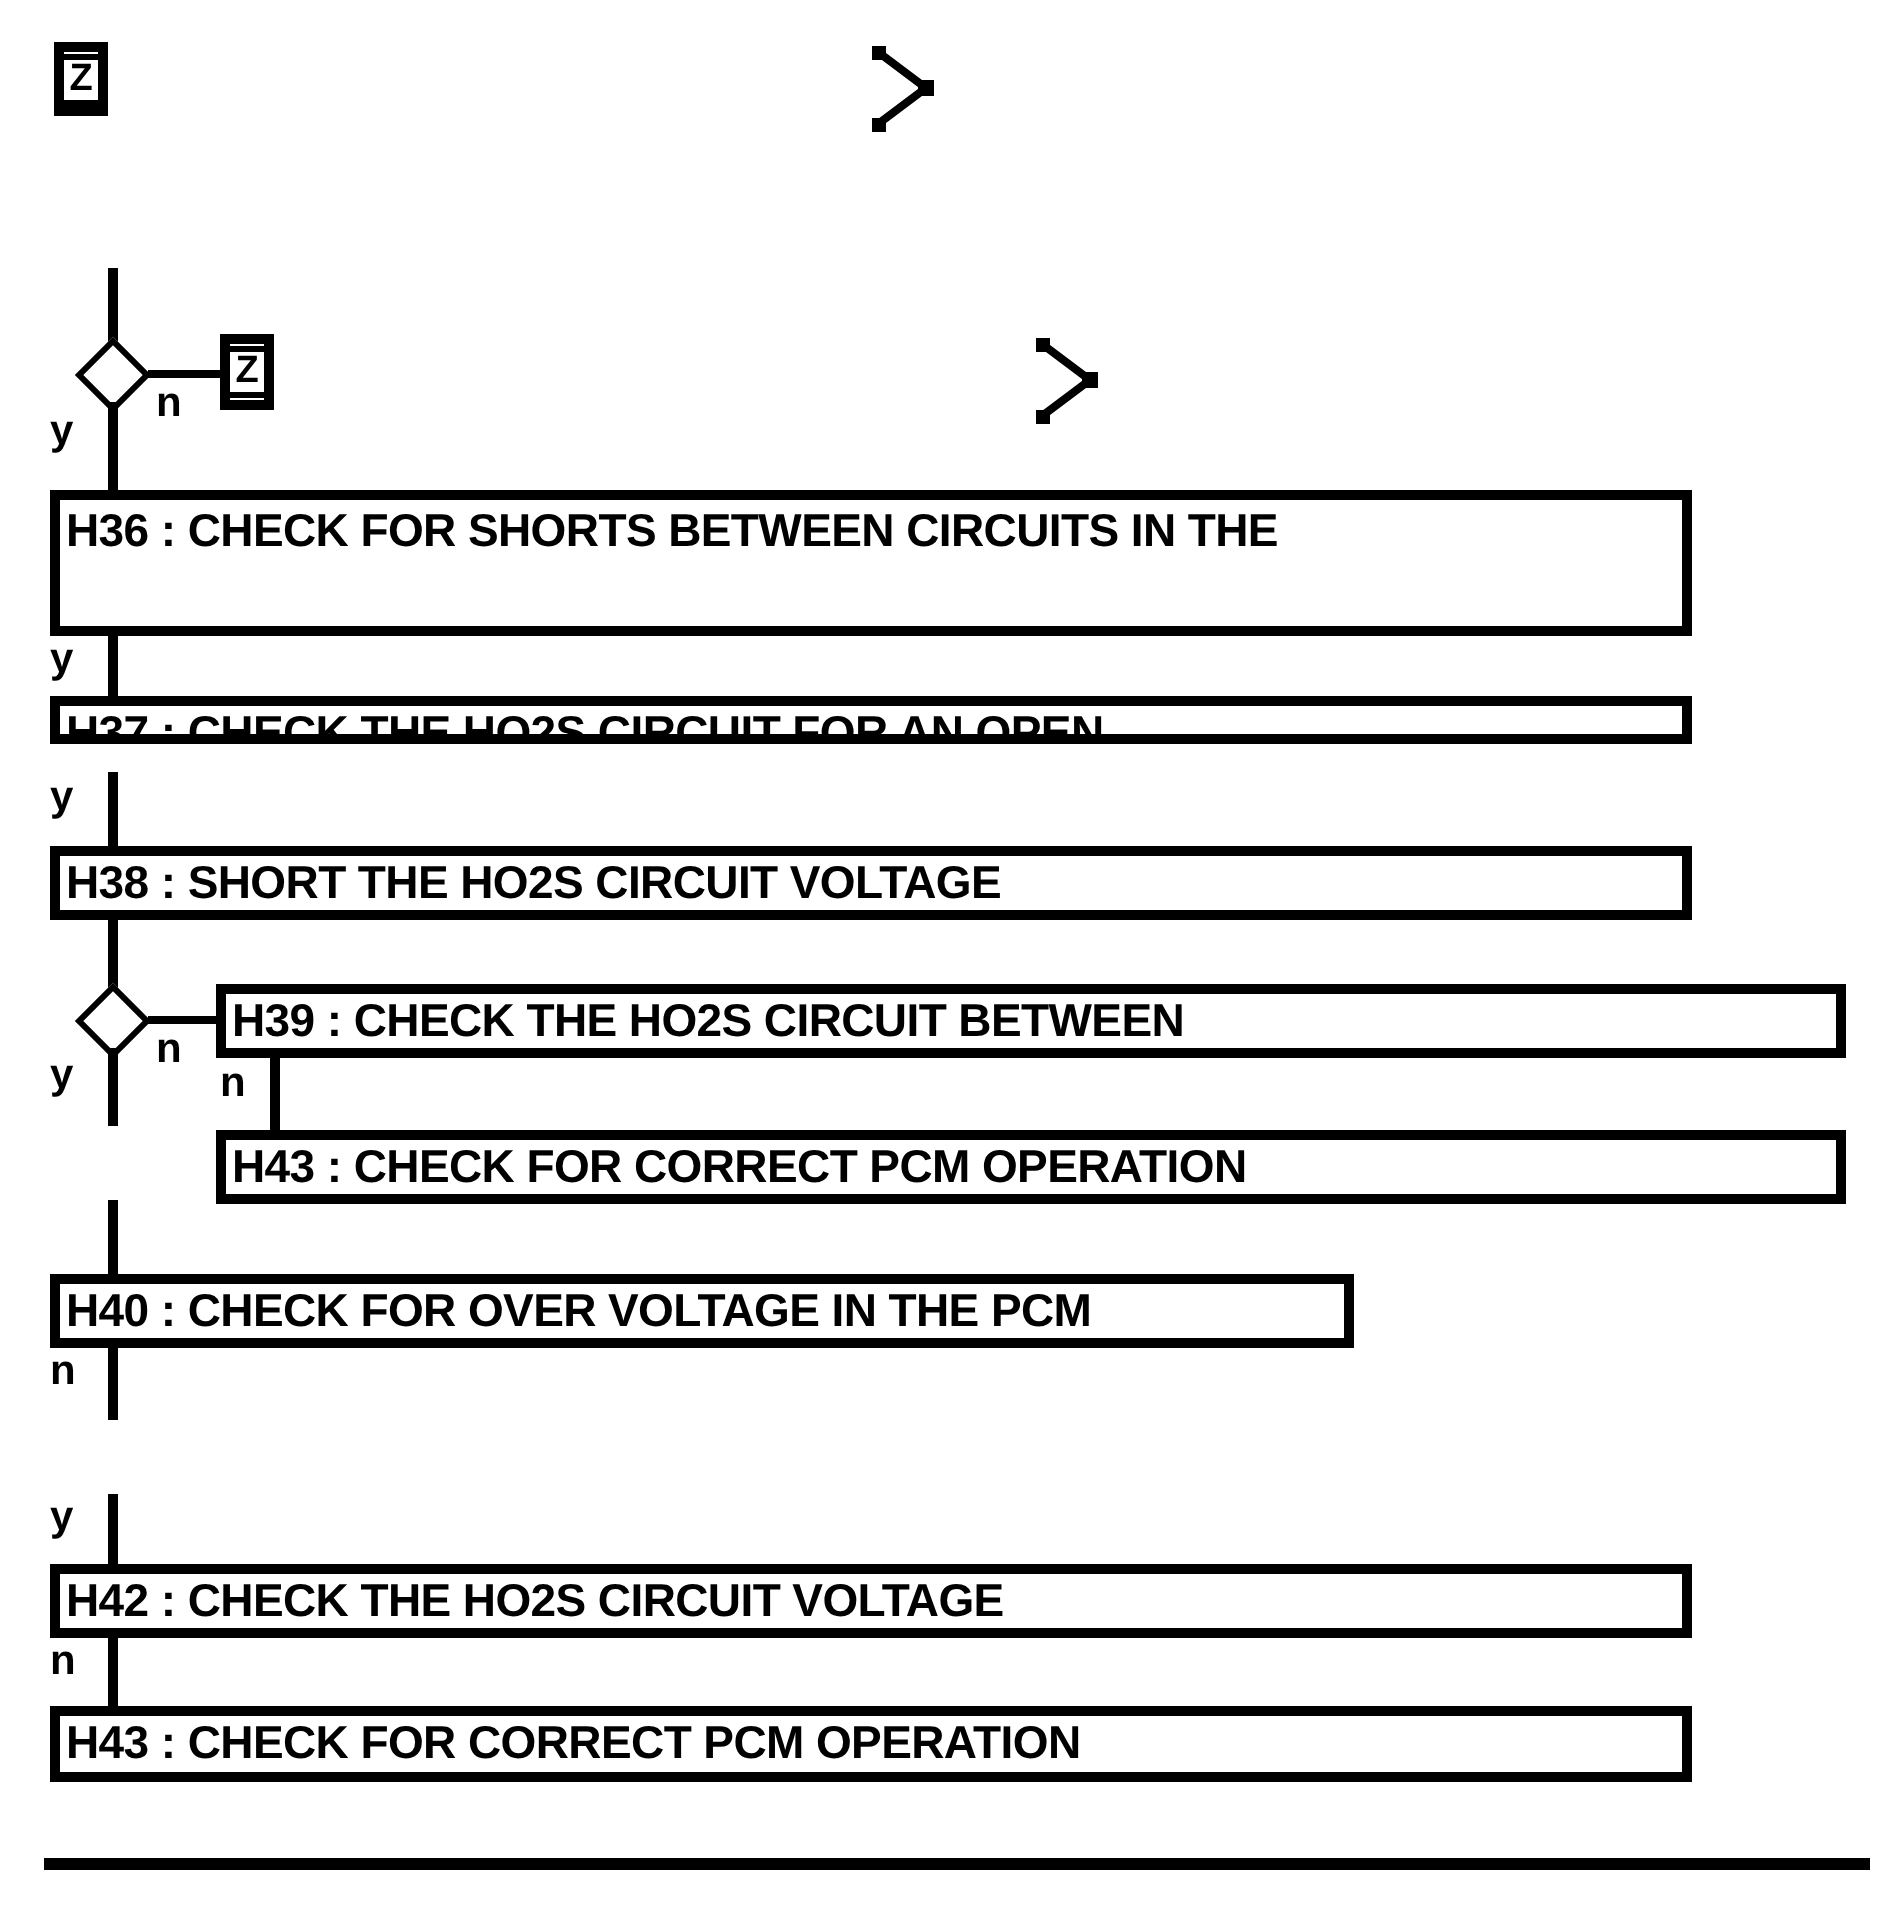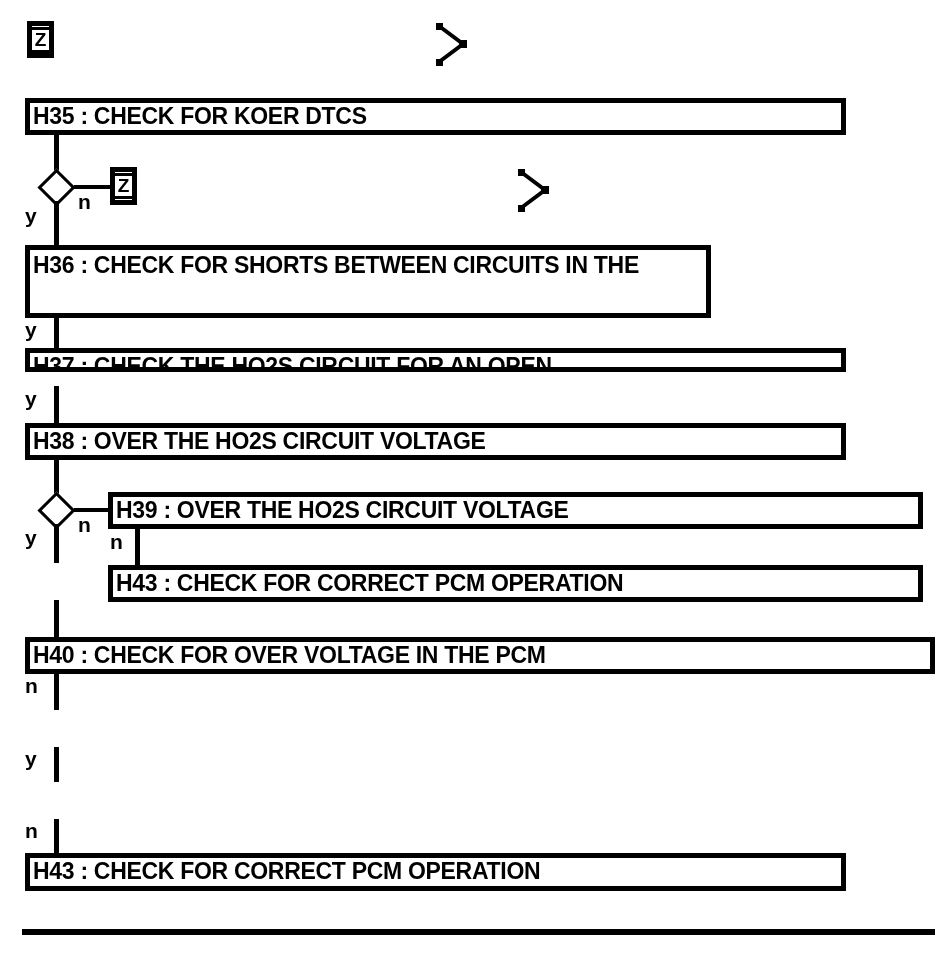--- a/index.html
+++ b/index.html
@@ -72,23 +72,20 @@
     <span class="zglyph">Z</span>
   </div>
 
   <svg class="chev" style="left:433px; top:18px;" width="36" height="50" viewBox="0 0 36 50">
     <polyline points="6,8 30,26 6,44" fill="none" stroke="#000" stroke-width="4"></polyline>
     <rect x="3" y="5" width="7" height="7" fill="#000"></rect>
     <rect x="26" y="22" width="8" height="8" fill="#000"></rect>
     <rect x="3" y="41" width="7" height="7" fill="#000"></rect>
   </svg>
 
-  <div class="node" style="left:25px; top:98px; width:821px; height:37px;">
-    <span class="txt">H35 : CHECK FOR KOER DTCS</span>
-  </div>
 
   <div class="vline" style="left:54px; top:134px; height:41px;"></div>
 
   <div class="diamond" style="left:43px; top:174px;"></div>
   <span class="branch-label" style="left:25px; top:206px;">y</span>
   <span class="branch-label" style="left:78px; top:192px;">n</span>
   <div class="hline" style="left:74px; top:185px; width:36px;"></div>
 
   <div class="zbox" style="left:110px; top:167px; height:38px;">
     <span class="zglyph">Z</span>
@@ -96,70 +93,73 @@
 
   <svg class="chev" style="left:515px; top:164px;" width="36" height="50" viewBox="0 0 36 50">
     <polyline points="6,8 30,26 6,44" fill="none" stroke="#000" stroke-width="4"></polyline>
     <rect x="3" y="5" width="7" height="7" fill="#000"></rect>
     <rect x="26" y="22" width="8" height="8" fill="#000"></rect>
     <rect x="3" y="41" width="7" height="7" fill="#000"></rect>
   </svg>
 
   <div class="vline" style="left:54px; top:201px; height:44px;"></div>
 
-  <div class="node two" style="left:25px; top:245px; width:686px; height:73px;">
+  <div class="node two" style="left:25px; top:245px; width:821px; height:73px;">
     <span class="txt">H36 : CHECK FOR SHORTS BETWEEN CIRCUITS IN THE</span>
   </div>
 
   <span class="branch-label" style="left:25px; top:320px;">y</span>
   <div class="vline" style="left:54px; top:318px; height:30px;"></div>
 
   <div class="node" style="left:25px; top:348px; width:821px; height:24px;">
     <span class="txt">H37 : CHECK THE HO2S CIRCUIT FOR AN OPEN</span>
   </div>
 
   <span class="branch-label" style="left:25px; top:389px;">y</span>
   <div class="vline" style="left:54px; top:386px; height:37px;"></div>
 
   <div class="node" style="left:25px; top:423px; width:821px; height:37px;">
-    <span class="txt">H38 : OVER THE HO2S CIRCUIT VOLTAGE</span>
+    <span class="txt">H38 : SHORT THE HO2S CIRCUIT VOLTAGE</span>
   </div>
 
   <div class="vline" style="left:54px; top:460px; height:37px;"></div>
 
   <div class="diamond" style="left:43px; top:497px;"></div>
   <span class="branch-label" style="left:25px; top:528px;">y</span>
   <span class="branch-label" style="left:78px; top:515px;">n</span>
   <div class="hline" style="left:74px; top:508px; width:34px;"></div>
 
   <div class="node" style="left:108px; top:492px; width:815px; height:37px;">
-    <span class="txt">H39 : OVER THE HO2S CIRCUIT VOLTAGE</span>
+    <span class="txt">H39 : CHECK THE HO2S CIRCUIT BETWEEN</span>
   </div>
 
   <span class="branch-label" style="left:110px; top:532px;">n</span>
   <div class="vline" style="left:135px; top:529px; height:36px;"></div>
 
   <div class="node" style="left:108px; top:565px; width:815px; height:37px;">
     <span class="txt">H43 : CHECK FOR CORRECT PCM OPERATION</span>
   </div>
 
   <div class="vline" style="left:54px; top:524px; height:39px;"></div>
   <div class="vline" style="left:54px; top:600px; height:37px;"></div>
 
-  <div class="node" style="left:25px; top:637px; width:910px; height:37px;">
+  <div class="node" style="left:25px; top:637px; width:652px; height:37px;">
     <span class="txt">H40 : CHECK FOR OVER VOLTAGE IN THE PCM</span>
   </div>
 
   <span class="branch-label" style="left:25px; top:676px;">n</span>
   <div class="vline" style="left:54px; top:674px; height:36px;"></div>
 
 
   <span class="branch-label" style="left:25px; top:749px;">y</span>
   <div class="vline" style="left:54px; top:747px; height:35px;"></div>
 
+  <div class="node" style="left:25px; top:782px; width:821px; height:37px;">
+    <span class="txt">H42 : CHECK THE HO2S CIRCUIT VOLTAGE</span>
+  </div>
 
   <span class="branch-label" style="left:25px; top:821px;">n</span>
   <div class="vline" style="left:54px; top:819px; height:34px;"></div>
 
   <div class="node" style="left:25px; top:853px; width:821px; height:38px;">
     <span class="txt">H43 : CHECK FOR CORRECT PCM OPERATION</span>
   </div>
 
   <div class="bottom-rule" style="left:22px; top:929px; width:913px; height:6px;"></div>
 

